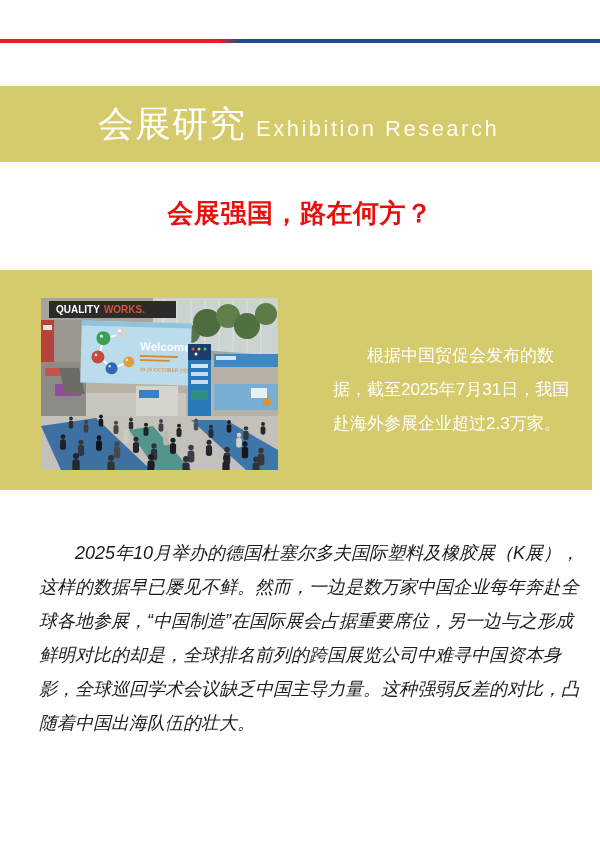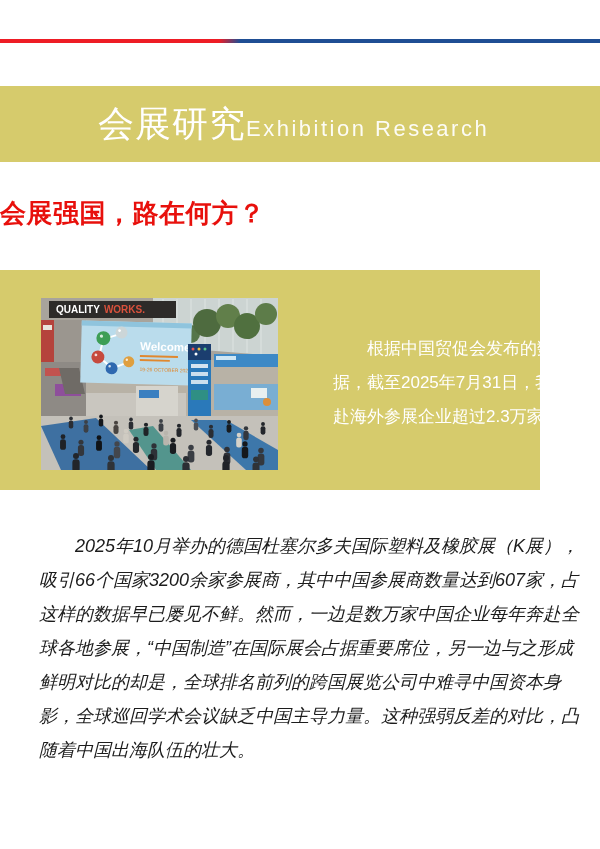--- a/index.html
+++ b/index.html
@@ -12,38 +12,38 @@
     position:absolute;left:0;top:39px;width:600px;height:4px;
     background:linear-gradient(100deg,#ee1c25 0 36.5%,#1f4e94 40% 100%);
   }
   
   .masthead{
     position:absolute;left:0;top:86px;width:600px;height:76px;
     background:#d6cb6c;display:flex;align-items:center;
     padding-left:98px;box-sizing:border-box;
   }
   .masthead-cn{font-size:36px;font-weight:400;color:#ffffff;letter-spacing:1px;}
-  .masthead-en{font-size:22px;color:rgba(255,255,255,.93);letter-spacing:2.5px;margin-left:0;}
+  .masthead-en{font-size:22px;color:rgba(255,255,255,.93);letter-spacing:2.5px;margin-left:10px;}
   
   .article-title{
-    position:absolute;left:0;top:196px;width:600px;text-align:left;
+    position:absolute;left:0;top:196px;width:600px;text-align:center;
     font-size:26px;font-weight:700;color:#e8100c;letter-spacing:.5px;
   }
   
   .feature{
-    position:absolute;left:0;top:270px;width:540px;height:220px;background:#d6cb6c;
+    position:absolute;left:0;top:270px;width:592px;height:220px;background:#d6cb6c;
   }
   .photo{
     position:absolute;left:41px;top:28px;width:237px;height:172px;display:block;
   }
   .feature-text{
     position:absolute;left:333px;top:62px;width:232px;color:#ffffff;font-size:17px;
   }
   .feature-text .line{line-height:34px;white-space:nowrap;}
-  .indent{text-indent:2em;}
+  .indent{text-indent:2em;margin-top:7px;}
   
   .body-text{
     position:absolute;left:39px;top:529px;width:522px;color:#1c1c1c;font-size:18px;
   }
   .body-text .line{line-height:34px;white-space:nowrap;font-style:italic;}
 </style>
 </head>
 <body>
 
 <div class="top-bar"></div>
@@ -174,19 +174,18 @@
 
   <div class="feature-text">
     <div class="line indent">根据中国贸促会发布的数</div>
     <div class="line">据，截至2025年7月31日，我国</div>
     <div class="line">赴海外参展企业超过2.3万家。</div>
   </div>
 </section>
 
 <article class="body-text">
   <div class="line indent">2025年10月举办的德国杜塞尔多夫国际塑料及橡胶展（K展），</div>
-  <div class="line">吸引66个国家3200余家参展商，其中中国参展商数量达到607家，占</div>
   <div class="line">这样的数据早已屡见不鲜。然而，一边是数万家中国企业每年奔赴全</div>
   <div class="line">球各地参展，“中国制造”在国际展会占据重要席位，另一边与之形成</div>
   <div class="line">鲜明对比的却是，全球排名前列的跨国展览公司中难寻中国资本身</div>
   <div class="line">影，全球巡回学术会议缺乏中国主导力量。这种强弱反差的对比，凸</div>
   <div class="line">随着中国出海队伍的壮大。</div>
 </article>
 
 </body></html>

